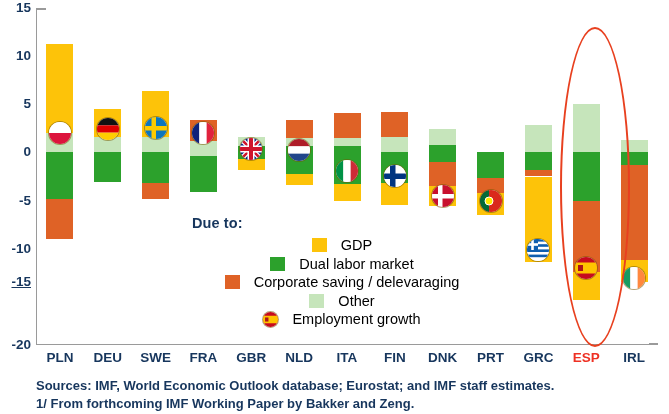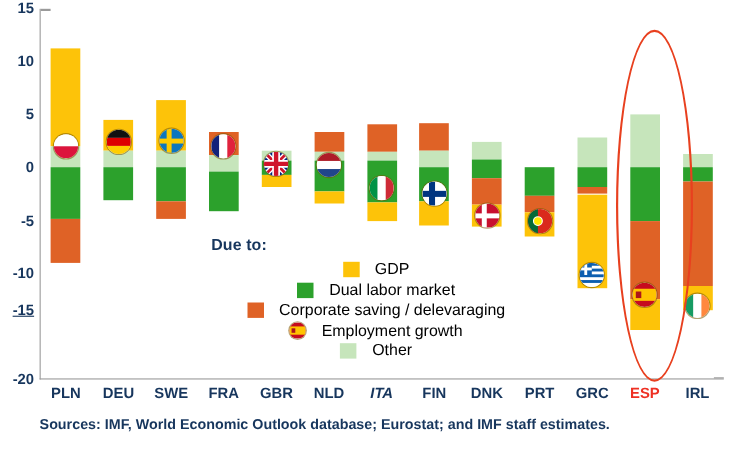--- a/index.html
+++ b/index.html
@@ -290,21 +290,21 @@
       </div>
     </div>
 
   <div class="xlbl-wrap">
       <div class="xlbl" style="left: 36px; width: 47.8462px;">PLN</div>
       <div class="xlbl" style="left: 83.8462px; width: 47.8462px;">DEU</div>
       <div class="xlbl" style="left: 131.692px; width: 47.8462px;">SWE</div>
       <div class="xlbl" style="left: 179.538px; width: 47.8462px;">FRA</div>
       <div class="xlbl" style="left: 227.385px; width: 47.8462px;">GBR</div>
       <div class="xlbl" style="left: 275.231px; width: 47.8462px;">NLD</div>
-      <div class="xlbl" style="left: 323.077px; width: 47.8462px; font-style: italic;">ITA</div>
+      <div class="xlbl" style="left: 323.077px; width: 47.8462px;">ITA</div>
       <div class="xlbl" style="left: 370.923px; width: 47.8462px;">FIN</div>
       <div class="xlbl" style="left: 418.769px; width: 47.8462px;">DNK</div>
       <div class="xlbl" style="left: 466.615px; width: 47.8462px;">PRT</div>
       <div class="xlbl" style="left: 514.462px; width: 47.8462px;">GRC</div>
       <div class="xlbl hl" style="left: 562.308px; width: 47.8462px;">ESP</div>
       <div class="xlbl" style="left: 610.154px; width: 47.8462px;">IRL</div>
     </div>
 
   <div class="ellipse"></div>
 
@@ -317,31 +317,32 @@
         </div>
         <div class="legend-row">
           <span class="swatch" style="background: rgb(44, 161, 44);"></span>
           <span class="legend-lbl">Dual labor market</span>
         </div>
         <div class="legend-row">
           <span class="swatch" style="background: rgb(223, 98, 38);"></span>
           <span class="legend-lbl">Corporate saving / delevaraging</span>
         </div>
         <div class="legend-row">
+          <span class="swatch" style="background: rgb(198, 229, 187);"></span>
+          <span class="legend-lbl">Other</span>
+        </div>
+        <div class="legend-row">
           <span class="legend-flag"><svg width="15" height="15" viewBox="0 0 22 22">
               <rect width="22" height="22" fill="#c60b1e"></rect>
               <rect x="0" y="5.5" width="22" height="11" fill="#ffc400"></rect>
               <rect x="3" y="8" width="5" height="6" fill="#ad1519"></rect>
             </svg></span>
           <span class="legend-lbl">Employment growth</span>
         </div>
-        <div class="legend-row">
-          <span class="swatch" style="background: rgb(198, 229, 187);"></span>
-          <span class="legend-lbl">Other</span>
-        </div>
       </div>
   </div>
 
   <div class="footnote">
     <div>Sources: IMF, World Economic Outlook database; Eurostat; and IMF staff estimates.</div>
+    <div>1/ From forthcoming IMF Working Paper by Bakker and Zeng.</div>
   </div>
 
 </div>
 
 </body></html>

